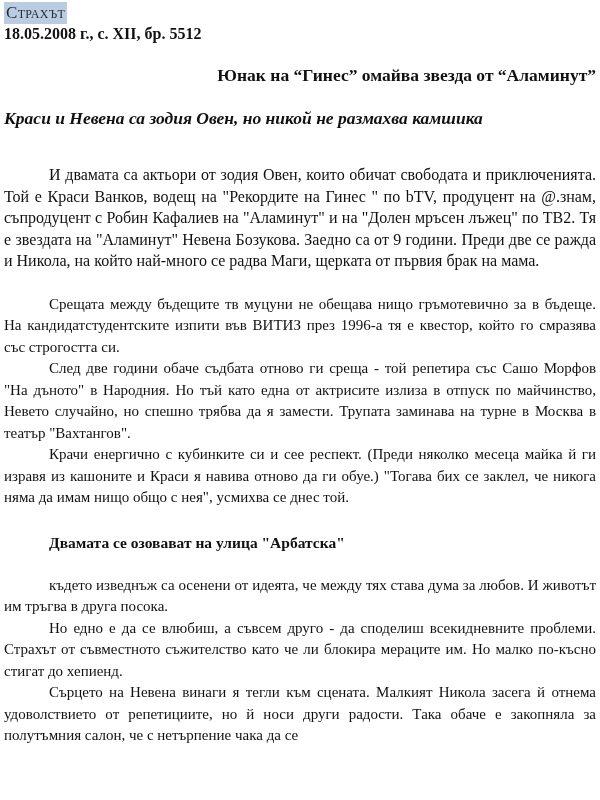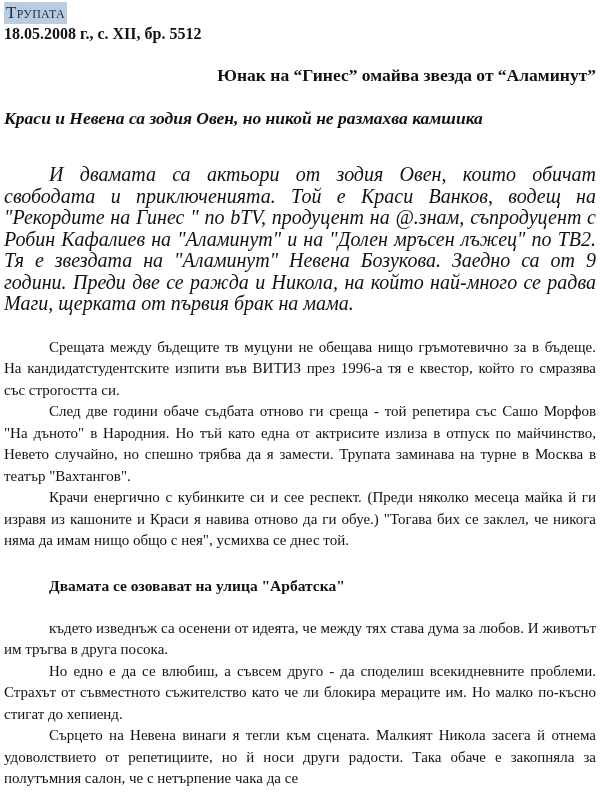--- a/index.html
+++ b/index.html
@@ -22,22 +22,21 @@
     line-height: 22px;
   }
   .dateline { font-weight: bold; font-size: 16px; line-height: 20px; margin-top: 0; }
   .h-it { font-weight: bold; font-style: italic; font-size: 17.5px; line-height: 22px; text-align: justify; }
   .h-bold { font-weight: bold; font-size: 17.5px; line-height: 22px; }
   .h1 { margin-top: 19px; }
   .h2 { margin-top: 20px; text-align: right; }
   .h3 { margin-top: 21px; }
   .lead {
     margin-top: 35px;
-    font-style: italic;
-    font-size: 20px;
+    font-size: 16px;
     line-height: 21.5px;
     text-align: justify;
     text-indent: 45px;
   }
   .body-p {
     font-size: 15px;
     line-height: 21.5px;
     text-align: justify;
     text-indent: 45px;
     margin: 0;
@@ -49,21 +48,21 @@
     margin-top: 24px;
     margin-left: 45px;
     line-height: 20px;
   }
   .after-sub { margin-top: 22px; }
 </style>
 </head>
 <body>
 
 <div class="page">
-  <div class="source">Трупата</div>
+  <div class="source">Страхът</div>
   <div class="dateline">18.05.2008 г., с. XII, бр. 5512</div>
 
   <div class="h-bold h2">Юнак на “Гинес” омайва звезда от “Аламинут”</div>
   <div class="h-it h3">Краси и Невена са зодия Овен, но никой не размахва камшика</div>
 
   <p class="lead">И двамата са актьори от зодия Овен, които обичат свободата и приключенията. Той е Краси Ванков, водещ на "Рекордите на Гинес " по bTV, продуцент на @.знам, съпродуцент с Робин Кафалиев на "Аламинут" и на "Долен мръсен лъжец" по ТВ2. Тя е звездата на "Аламинут" Невена Бозукова. Заедно са от 9 години. Преди две се ражда и Никола, на който най-много се радва Маги, щерката от първия брак на мама.</p>
 
   <p class="body-p body-first">Срещата между бъдещите тв муцуни не обещава нищо гръмотевично за в бъдеще. На кандидатстудентските изпити във ВИТИЗ през 1996-а тя е квестор, който го смразява със строгостта си.</p>
   <p class="body-p">След две години обаче съдбата отново ги среща - той репетира със Сашо Морфов "На дъното" в Народния. Но тъй като една от актрисите излиза в отпуск по майчинство, Невето случайно, но спешно трябва да я замести. Трупата заминава на турне в Москва в театър "Вахтангов".</p>
   <p class="body-p">Крачи енергично с кубинките си и сее респект. (Преди няколко месеца майка й ги изравя из кашоните и Краси я навива отново да ги обуе.) "Тогава бих се заклел, че никога няма да имам нищо общо с нея", усмихва се днес той.</p>

